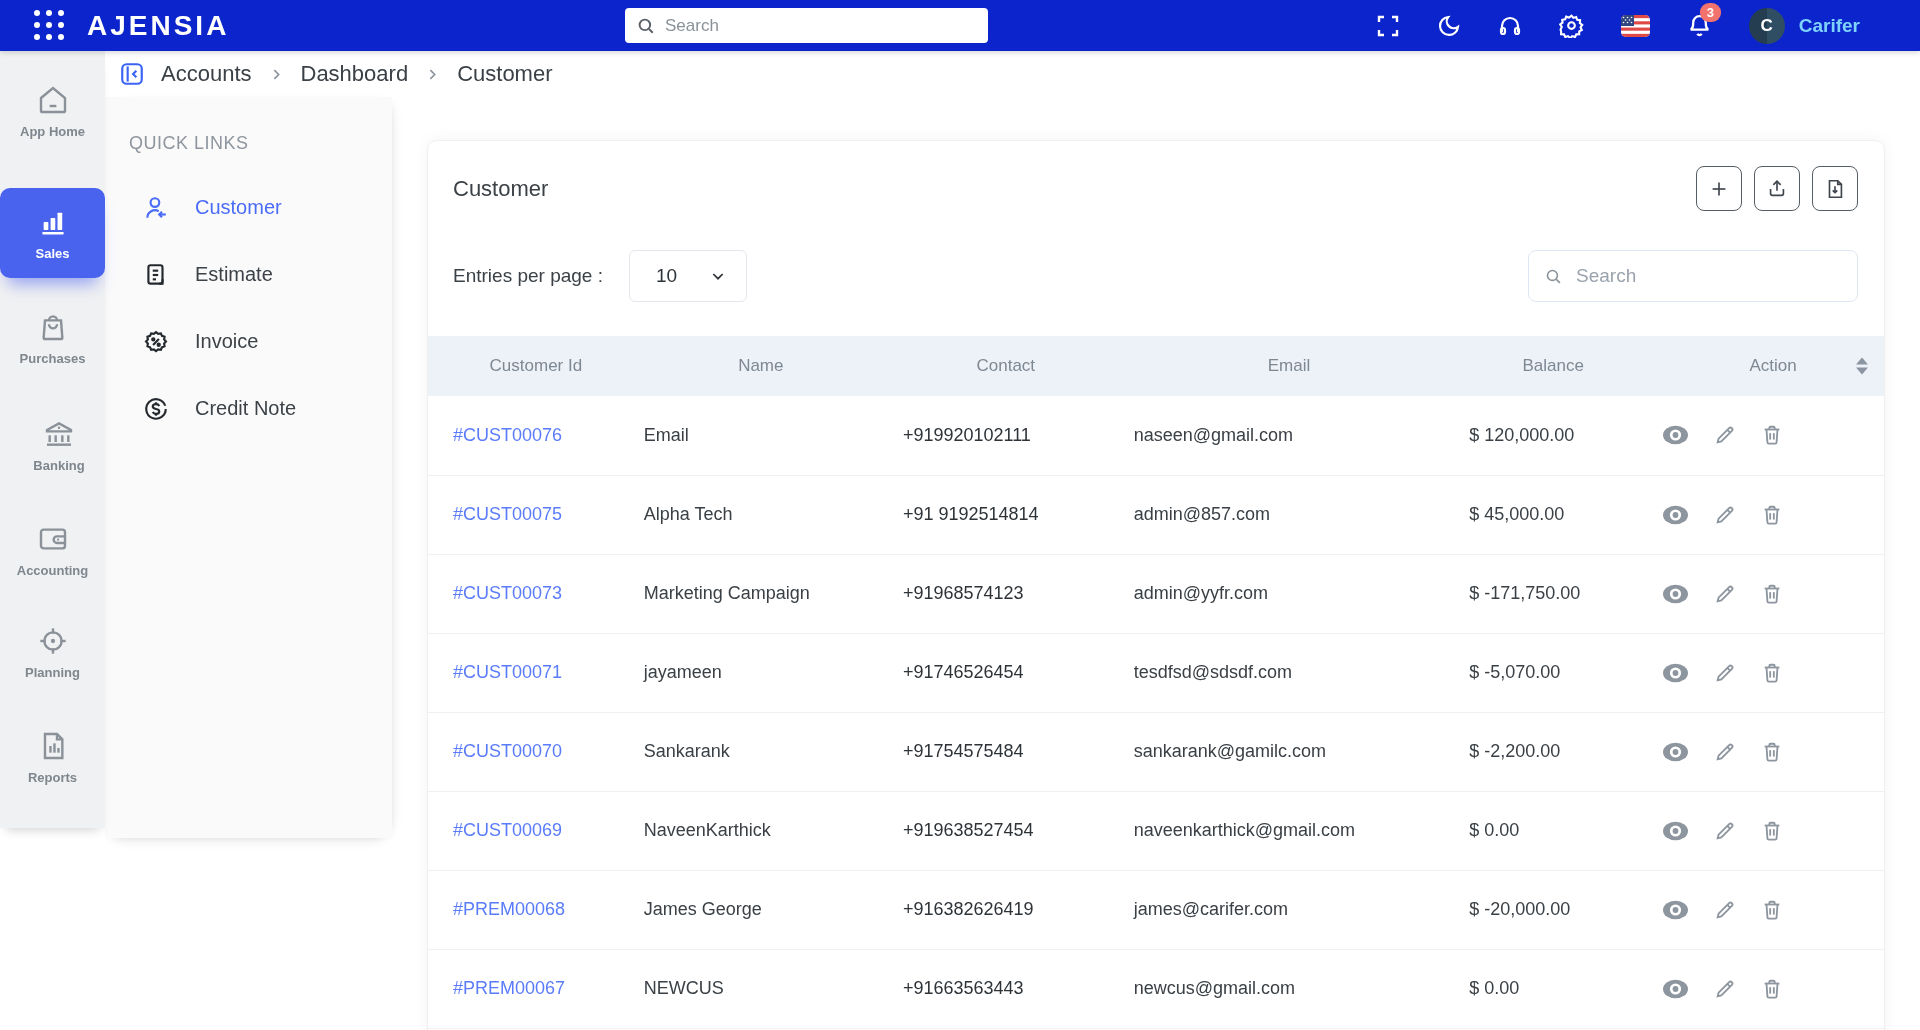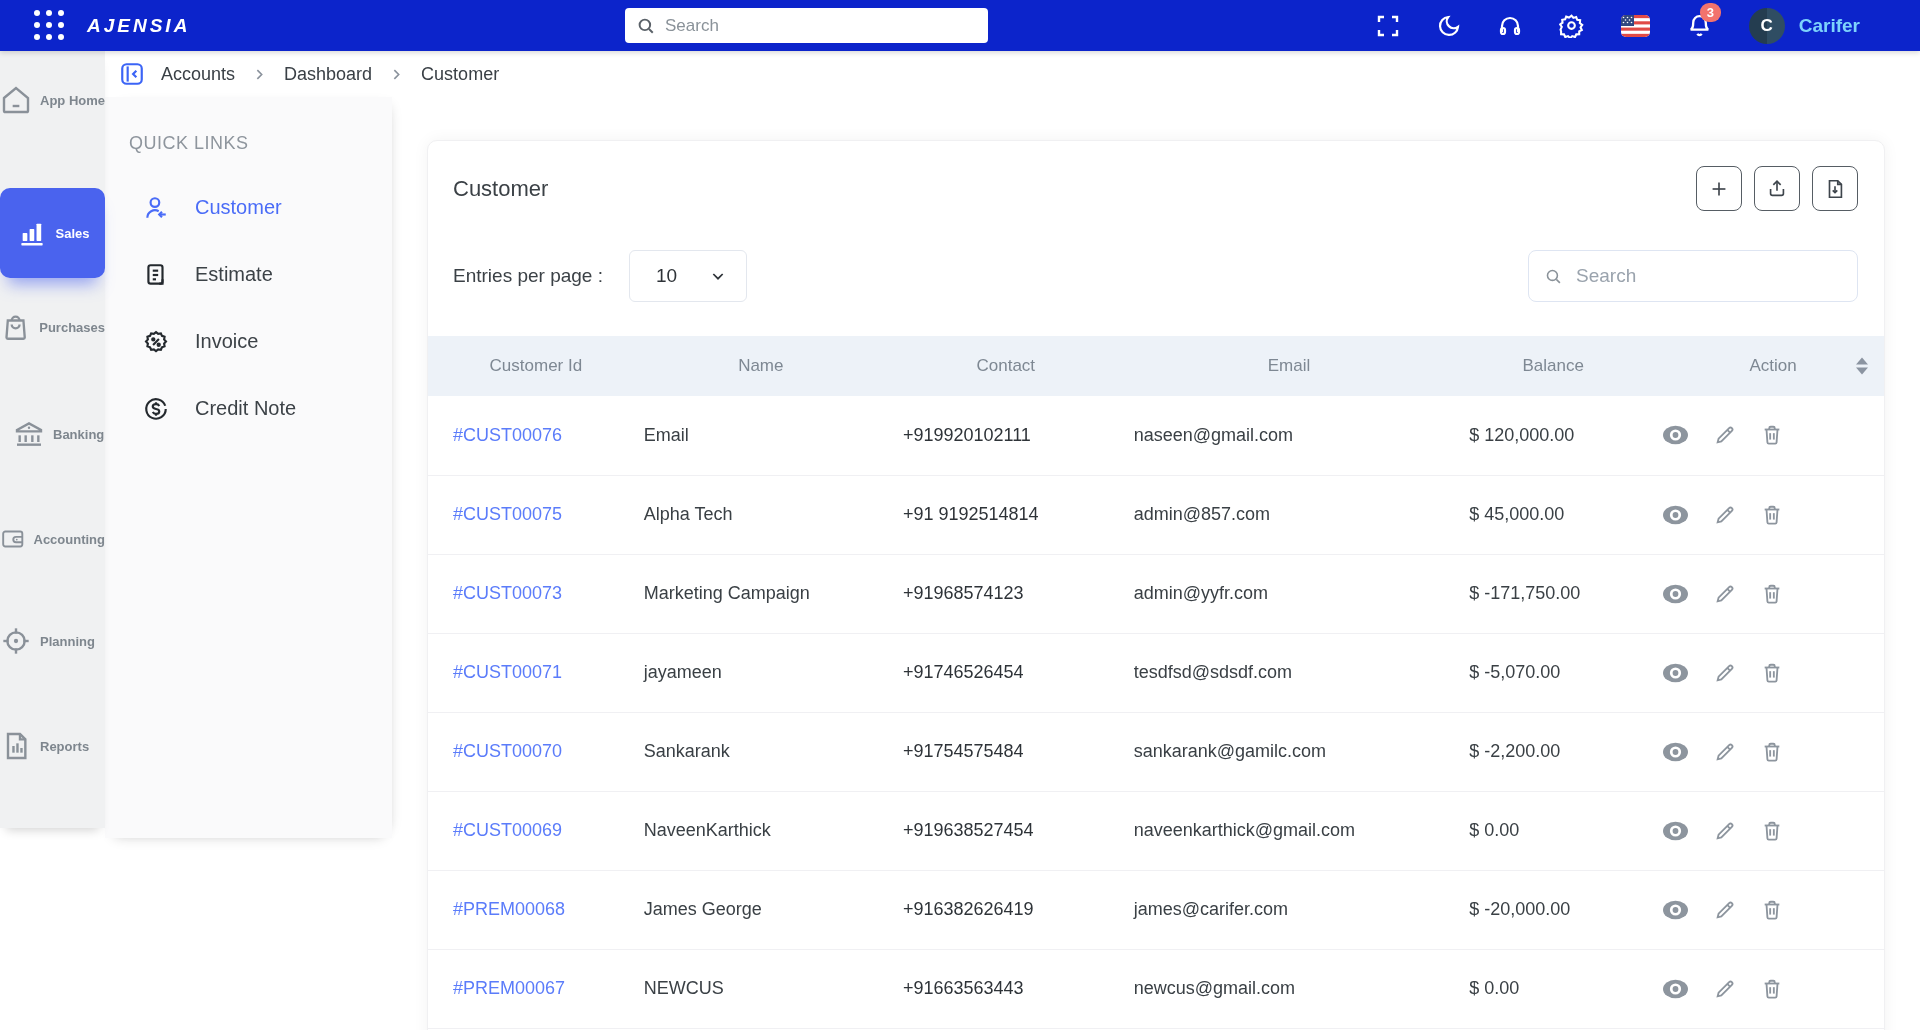--- a/index.html
+++ b/index.html
@@ -6,21 +6,21 @@
   html,body { width:1920px; height:1030px; overflow:hidden; }
   body { font-family:"Liberation Sans", sans-serif; background:#fff; color:#3a4045; }
 
   
   .navbar { position:absolute; left:0; top:0; width:1920px; height:51px;
             background:#0c24cb; display:flex; align-items:center; z-index:30;
             box-shadow:0 2px 5px rgba(0,0,0,.15); }
   .grid-dots { margin-left:34px; display:grid; grid-template-columns:repeat(3,7px);
                grid-auto-rows:7px; gap:5px; cursor:pointer; }
   .grid-dots span { width:6px; height:6px; border-radius:50%; background:#fff; }
-  .brand { margin-left:22px; color:#fff; font-size:19px; font-weight:bold; letter-spacing:3px;font-style:italic; }
+  .brand { margin-left:22px; color:#fff; font-size:28px; font-weight:bold; letter-spacing:3px; }
   .nav-search { position:absolute; left:625px; top:8px; width:363px; height:35px;
                 background:#fff; border-radius:4px; display:flex; align-items:center; padding:0 12px; }
   .nav-search svg { flex:0 0 auto; }
   .nav-search input { border:none; outline:none; font-size:17px; margin-left:10px; width:100%;
                       font-family:"Liberation Sans", sans-serif; color:#3a4045; }
   .nav-search input::placeholder { color:#8a9299; }
   .nav-right { position:absolute; right:60px; top:0; height:51px; display:flex; align-items:center; gap:37px; }
   .nav-icon { color:#fff; display:flex; align-items:center; cursor:pointer; position:relative; }
   .flag { width:29px; height:22px; border-radius:5px; overflow:hidden; display:block; }
   .badge { position:absolute; top:-10px; left:13px; background:#f2736d; color:#fff;
@@ -28,27 +28,27 @@
   .user { display:flex; align-items:center; gap:14px; cursor:pointer; }
   .avatar { width:36px; height:36px; border-radius:50%; background:linear-gradient(90deg,#243d50 50%,#2f4d63 50%);
             color:#fff; font-size:17px; font-weight:bold; display:flex; align-items:center; justify-content:center; }
   .user-name { color:#7dd3fc; font-size:19px; font-weight:bold; }
 
   
   .breadcrumb-bar { position:absolute; left:105px; top:51px; right:0; height:46px; background:#fff;
                     display:flex; align-items:center; padding-left:14px; z-index:5; }
   .crumb-toggle { width:26px; height:26px; color:#3b64f6; display:flex; align-items:center;
                   justify-content:center; cursor:pointer; margin-right:16px; }
-  .crumb { font-size:18px; color:#3a4046; cursor:pointer;text-align:right; }
+  .crumb { font-size:22px; color:#3a4046; cursor:pointer;text-align:right; }
   .crumb-sep { margin:0 18px; color:#8a929c; display:flex; align-items:center; }
 
   
   .rail { position:absolute; left:0; top:51px; width:105px; height:777px; background:#f0f1f2;
           z-index:10; box-shadow:0 8px 10px -6px rgba(0,0,0,.18); }
-  .rail-item { position:absolute; left:0; width:105px; display:flex; 
+  .rail-item { position:absolute; left:0; width:105px; display:flex; flex-direction:column;
                align-items:center; gap:8px; color:#8a9199; cursor:pointer; }
   .rail-item .rlabel { font-size:13px; font-weight:600; color:#7e868e; }
   .rail-item.active { background:#4a63ee; border-radius:10px; justify-content:center;
                       box-shadow:0 14px 16px -8px rgba(74,99,238,.55); }
   .rail-item.active, .rail-item.active .rlabel { color:#fff; }
 
   
   .quick-panel { position:absolute; left:105px; top:97px; width:287px; height:741px; background:#fafafb;
                  z-index:8; box-shadow:6px 0 12px -9px rgba(0,0,0,.18), 0 8px 12px -9px rgba(0,0,0,.18); }
   .quick-title { margin:36px 0 0 24px; font-size:18px; letter-spacing:.5px; color:#8e959d; }

